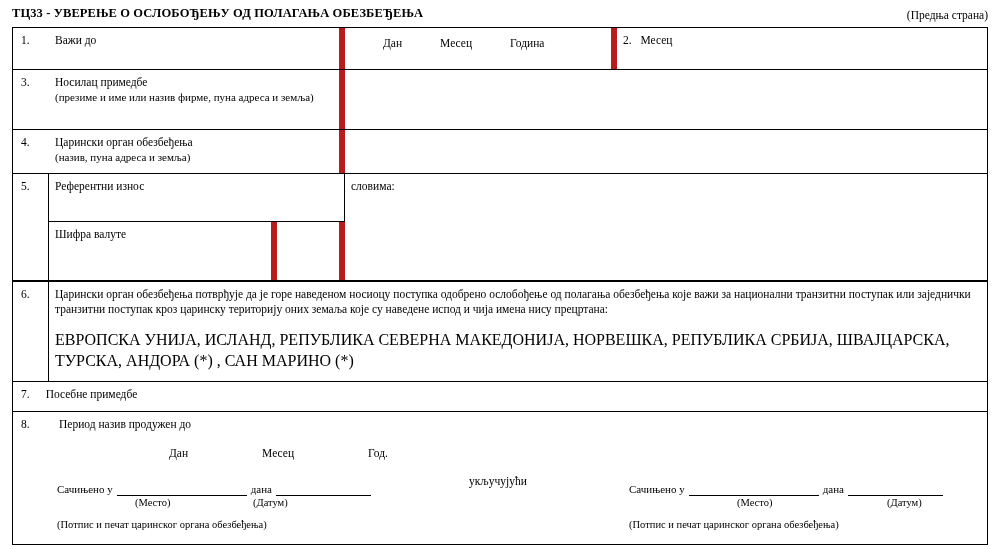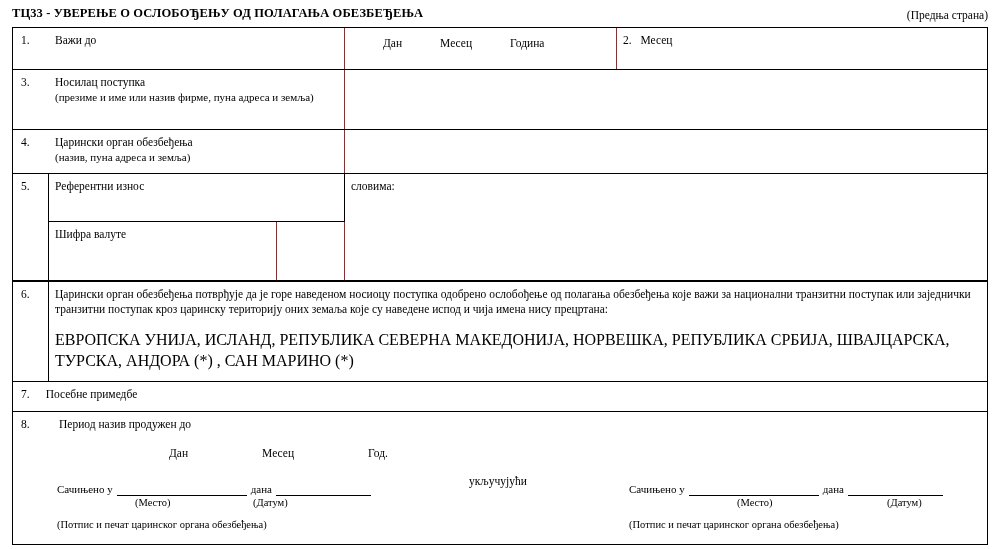--- a/index.html
+++ b/index.html
@@ -48,21 +48,21 @@
   }
   .row:last-child { border-bottom: none; }
 
   .cell {
     position: relative;
     box-sizing: border-box;
     padding: 5px 6px 4px 6px;
     font-size: 11.5px;
     line-height: 1.28;
   }
-  .vdiv { border-right: 1px solid #b91c1c; }
+  .vdiv { border-right: 6px solid #b91c1c; }
 
   .num {
     width: 36px;
     flex: 0 0 36px;
     padding-left: 8px;
     font-size: 11.5px;
   }
   .grow { flex: 1 1 auto; }
 
   .label-small { font-size: 11px; }
@@ -180,21 +180,21 @@
       </div>
       <div class="cell grow">
         <span>2.</span>
         <span style="margin-left:6px;">Месец</span>
       </div>
     </div>
 
     <div class="row r3">
       <div class="cell num">3.</div>
       <div class="cell vdiv" style="width:296px;flex:0 0 296px;">
-        <div>Носилац поступка</div>
+        <div>Носилац примедбе</div>
         <div class="label-small">(презиме и име или назив фирме, пуна адреса и земља)</div>
       </div>
       <div class="cell grow"></div>
     </div>
 
     <div class="row r4">
       <div class="cell num">4.</div>
       <div class="cell vdiv" style="width:296px;flex:0 0 296px;">
         <div>Царински орган обезбеђења</div>
         <div class="label-small">(назив, пуна адреса и земља)</div>

